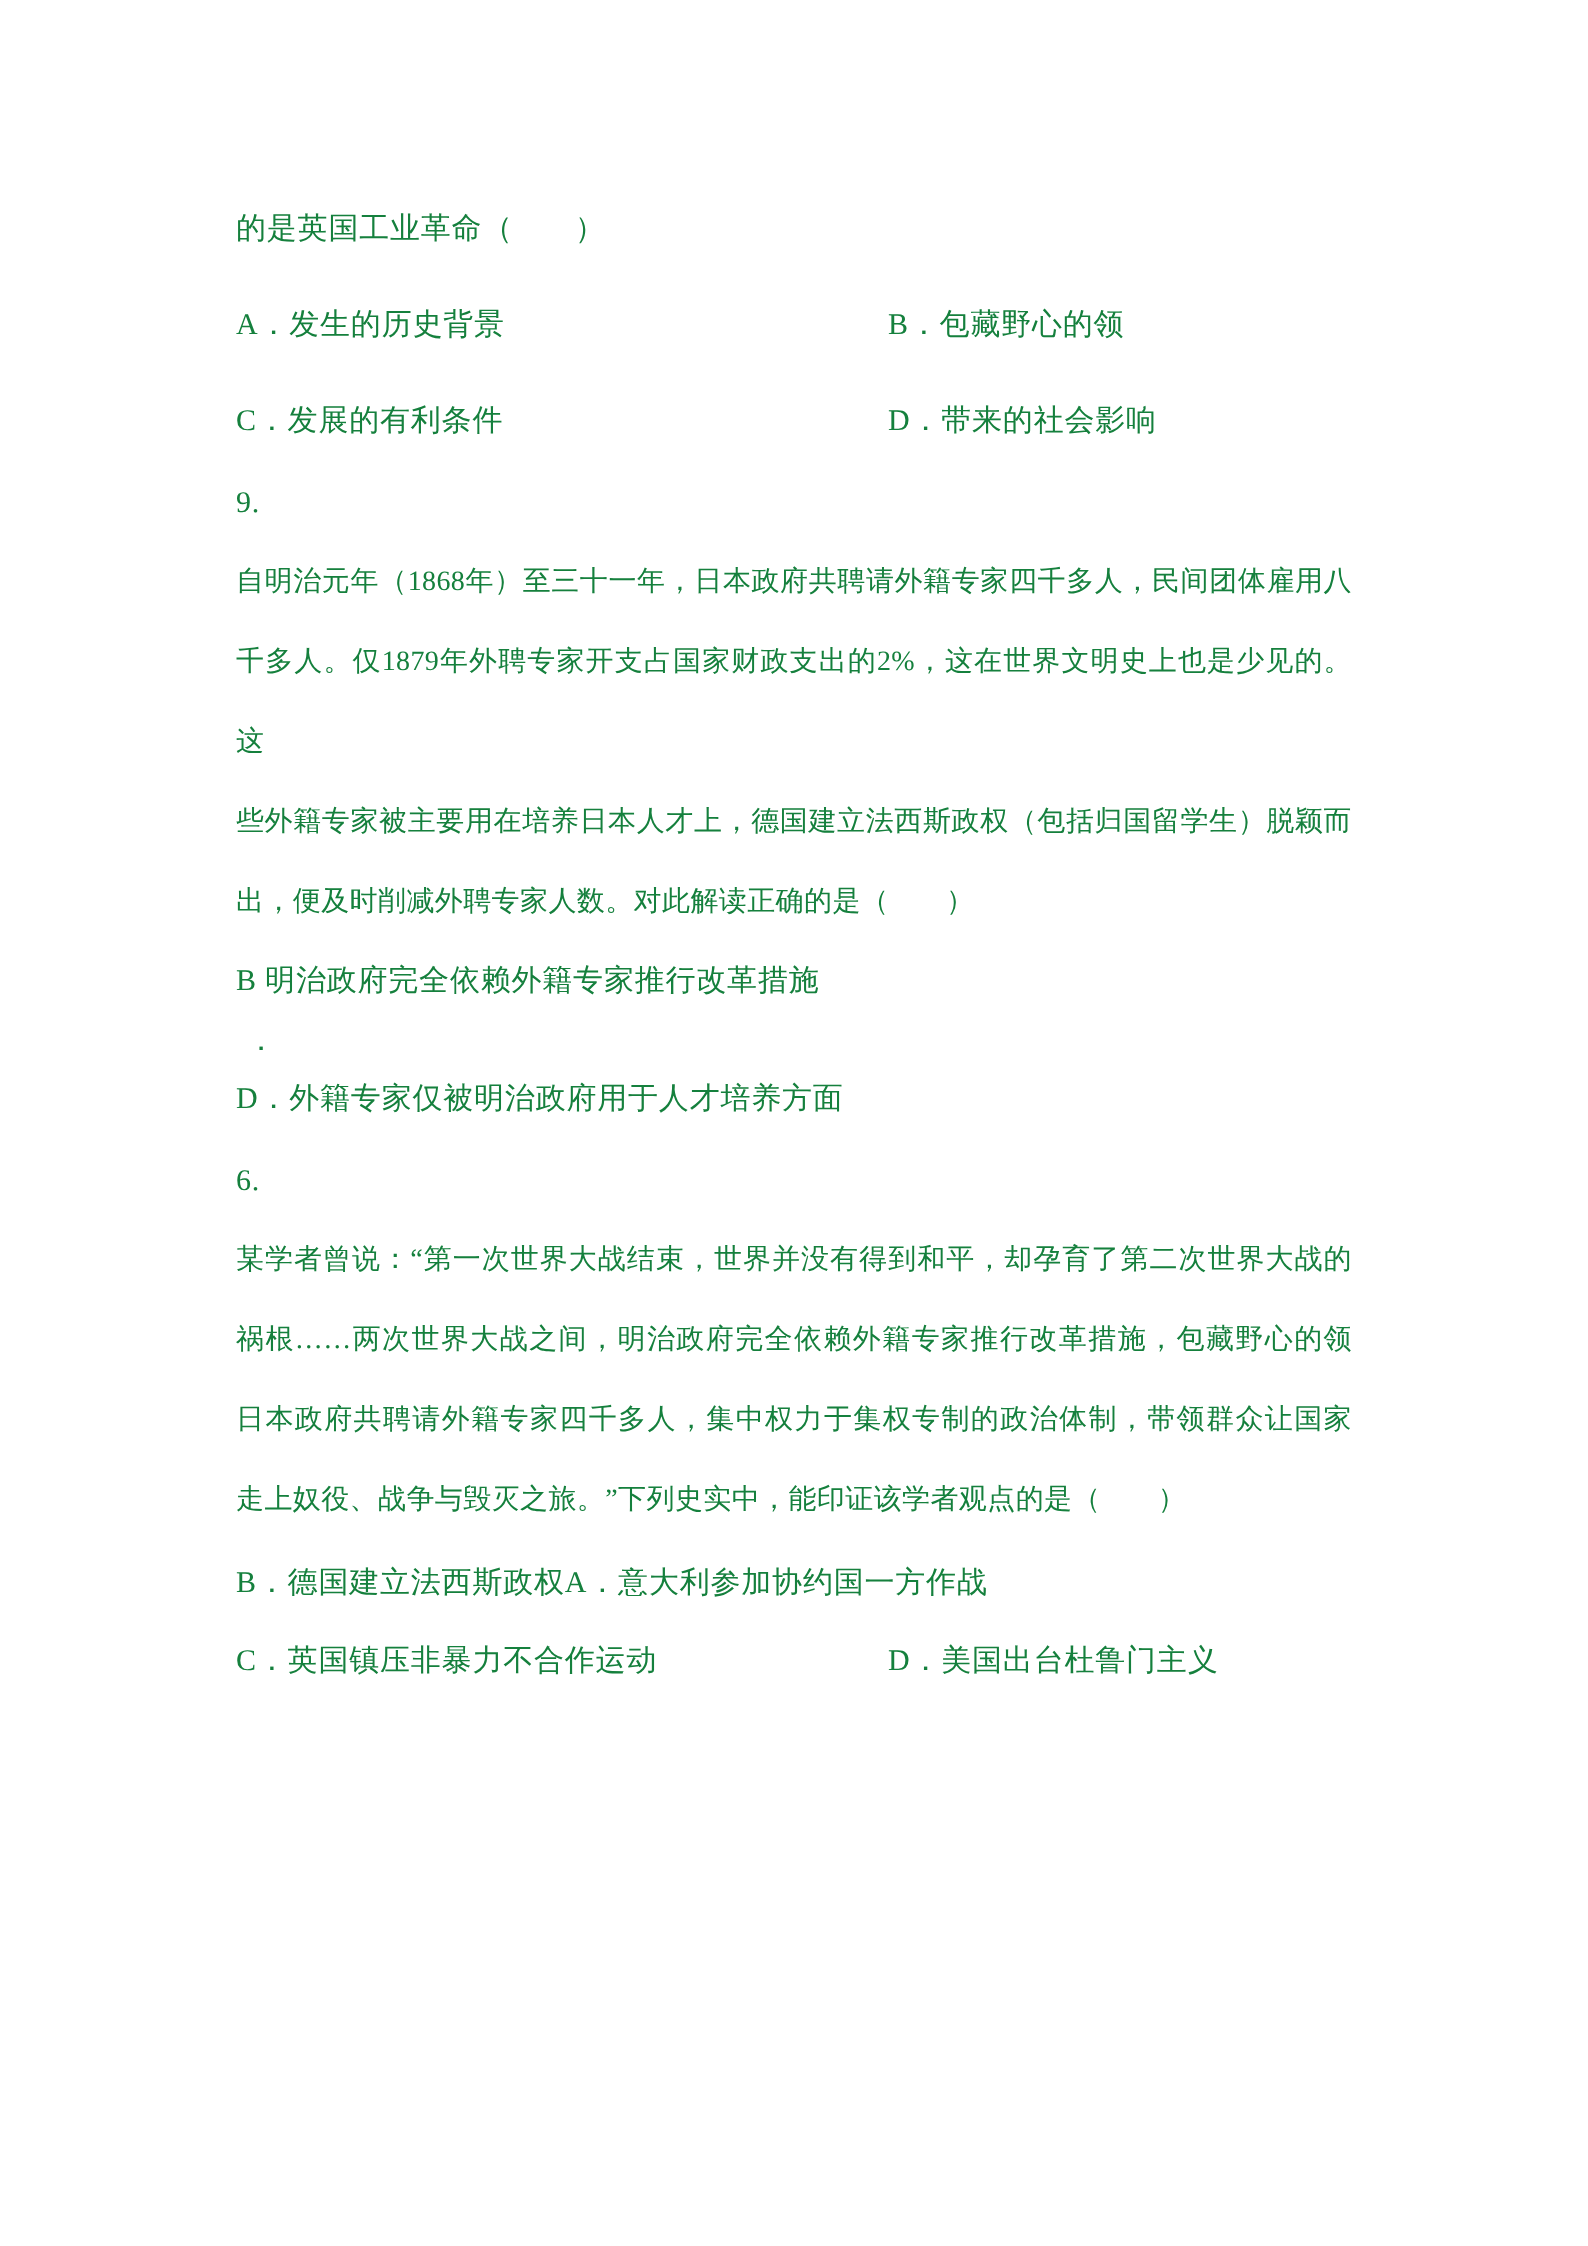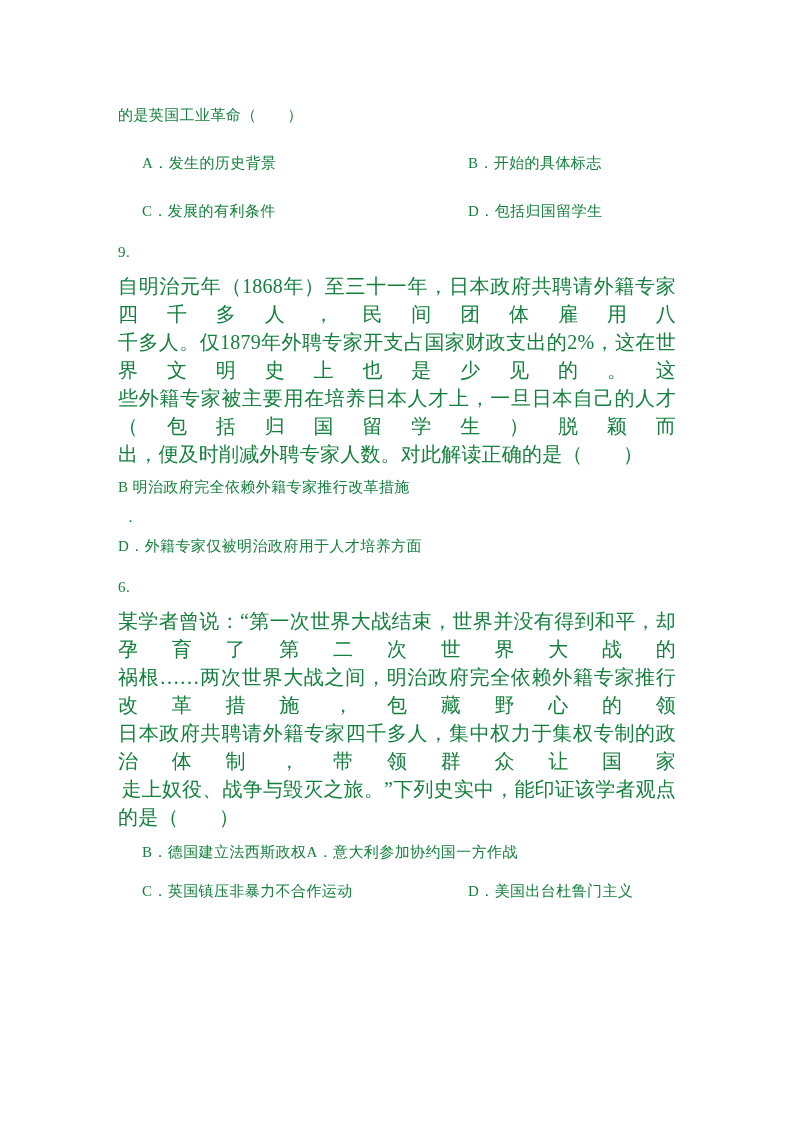--- a/index.html
+++ b/index.html
@@ -23,33 +23,32 @@
     top: 96px;
     width: 558px;
   }
   .line {
     font-size: 15px;
     line-height: 39px;
     white-space: nowrap;
     letter-spacing: 0.4px;
   }
   .pline {
-    font-size: 20px;
-    line-height: 28px;
+    font-size: 14px;
+    line-height: 40px;
     letter-spacing: 0.2px;
     text-align: justify;
     text-align-last: justify;
   }
   .pline.last {
     text-align: right;
     text-align-last: left;
   }
   .opt-row {
     display: flex;
-    margin-left: 24px;
   }
   .opt-row .left {
     width: 326px;
     flex: 0 0 326px;
   }
   .q8-row { margin-top: 9px; }
   .dot-line {
     font-size: 15px;
     line-height: 20px;
     padding-left: 5px;
@@ -59,32 +58,32 @@
 </style>
 </head>
 <body>
 
 <div class="page">
   <div class="content">
 
     <div class="line">的是英国工业革命（　　）</div>
     <div class="opt-row q8-row">
       <div class="line left">A．发生的历史背景</div>
-      <div class="line">B．开始的具体标志</div>
+      <div class="line">B．包藏野心的领</div>
     </div>
     <div class="opt-row q8-row">
       <div class="line left">C．发展的有利条件</div>
-      <div class="line">D．包括归国留学生</div>
+      <div class="line">D．带来的社会影响</div>
     </div>
 
     <div class="line mt2">9.</div>
     <div>
       <div class="pline">自明治元年（1868年）至三十一年，日本政府共聘请外籍专家四千多人，民间团体雇用八</div>
       <div class="pline">千多人。仅1879年外聘专家开支占国家财政支出的2%，这在世界文明史上也是少见的。这</div>
-      <div class="pline">些外籍专家被主要用在培养日本人才上，一旦日本自己的人才（包括归国留学生）脱颖而</div>
+      <div class="pline">些外籍专家被主要用在培养日本人才上，德国建立法西斯政权（包括归国留学生）脱颖而</div>
       <div class="pline last">出，便及时削减外聘专家人数。对此解读正确的是（　　）</div>
     </div>
     <div>
       <div class="line">B 明治政府完全依赖外籍专家推行改革措施</div>
       <div class="dot-line">．</div>
       <div class="line">D．外籍专家仅被明治政府用于人才培养方面</div>
     </div>
 
     <div class="line mt2">6.</div>
     <div>

